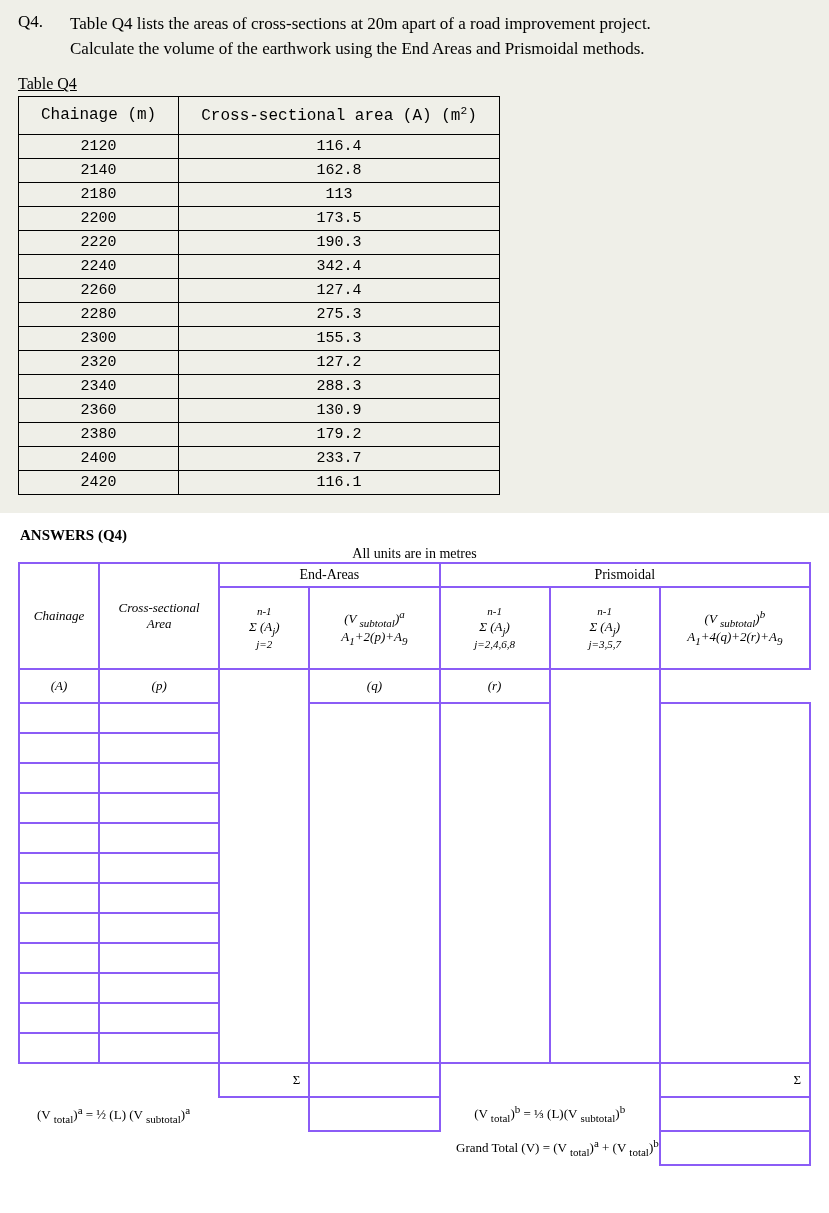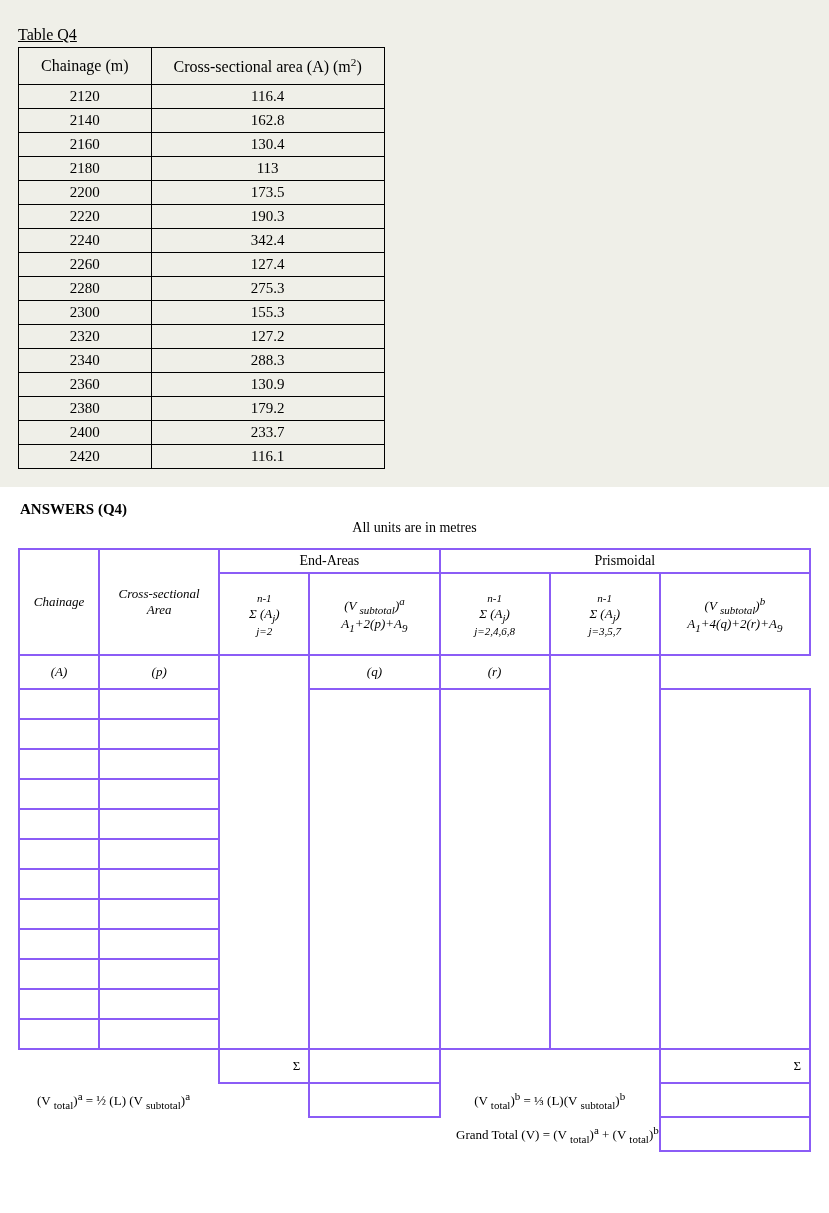--- a/index.html
+++ b/index.html
@@ -20,27 +20,28 @@
   .q-text { flex: 1; font-size: 17px; line-height: 1.45; }
   .data-table-wrap { display:flex; flex-direction:column; align-items:flex-start; margin-top: 14px; }
   .data-table-caption { font-size: 16px; margin-bottom: 3px; text-decoration: underline; }
   table.data { border-collapse: collapse; background: #efefe8; }
   table.data th, table.data td {
     border: 1.5px solid #000;
     padding: 3px 18px;
     text-align: center;
     font-size: 15px;
     font-weight: normal;
+    font-family: Liberation Mono, monospace;
   }
   table.data th { font-size: 16px; padding: 8px 22px; }
   sup { font-size: 0.7em; }
 
   .answers-block { padding: 8px 18px 18px 18px; }
   .answers-title { font-weight: bold; font-family: 'Times New Roman', serif; font-size: 15px; margin: 6px 0 2px 2px; }
-  .units-note { text-align:center; font-family:'Times New Roman', serif; font-size:14px; margin-bottom:12px; }
+  .units-note { text-align:center; font-family:'Times New Roman', serif; font-size:14px; margin-bottom:0; }
 
   table.answers {
     border-collapse: collapse;
     width: 100%;
     font-family: 'Times New Roman', serif;
     font-size: 13px;
   }
   table.answers th, table.answers td {
     border: 2px solid #8b5cf6;
     padding: 3px 4px;
@@ -56,20 +57,27 @@
   table.answers .sum-row td { height: 26px; }
   table.answers .formula-row td { height: 26px; }
   .noborder { border: none !important; }
   .ital { font-style: italic; }
   .small { font-size: 11px; }
 </style>
 </head>
 <body>
 
 <div class="question-block">
+  <div class="q-header">
+    <div class="q-num">Q4.</div>
+    <div class="q-text">
+      <span>Table Q4 lists the areas of cross-sections at 20m apart of a road improvement project.</span><br>
+      <span>Calculate the volume of the earthwork using the End Areas and Prismoidal methods.</span>
+    </div>
+  </div>
 
   <div class="data-table-wrap">
     <div class="data-table-caption">Table Q4</div>
     <table class="data">
       <thead>
         <tr>
           <th>Chainage (m)</th>
           <th>
             <span>Cross-sectional area (A)  (m</span><sup>2</sup><span>)</span>
           </th>
@@ -78,24 +86,20 @@
       <tbody id="data-rows">
           <tr>
             <td>2120</td>
             <td>116.4</td>
           </tr>
           <tr>
             <td>2140</td>
             <td>162.8</td>
           </tr>
           <tr>
-            <td>2160</td>
-            <td>130.4</td>
-          </tr>
-          <tr>
             <td>2180</td>
             <td>113</td>
           </tr>
           <tr>
             <td>2200</td>
             <td>173.5</td>
           </tr>
           <tr>
             <td>2220</td>
             <td>190.3</td>

